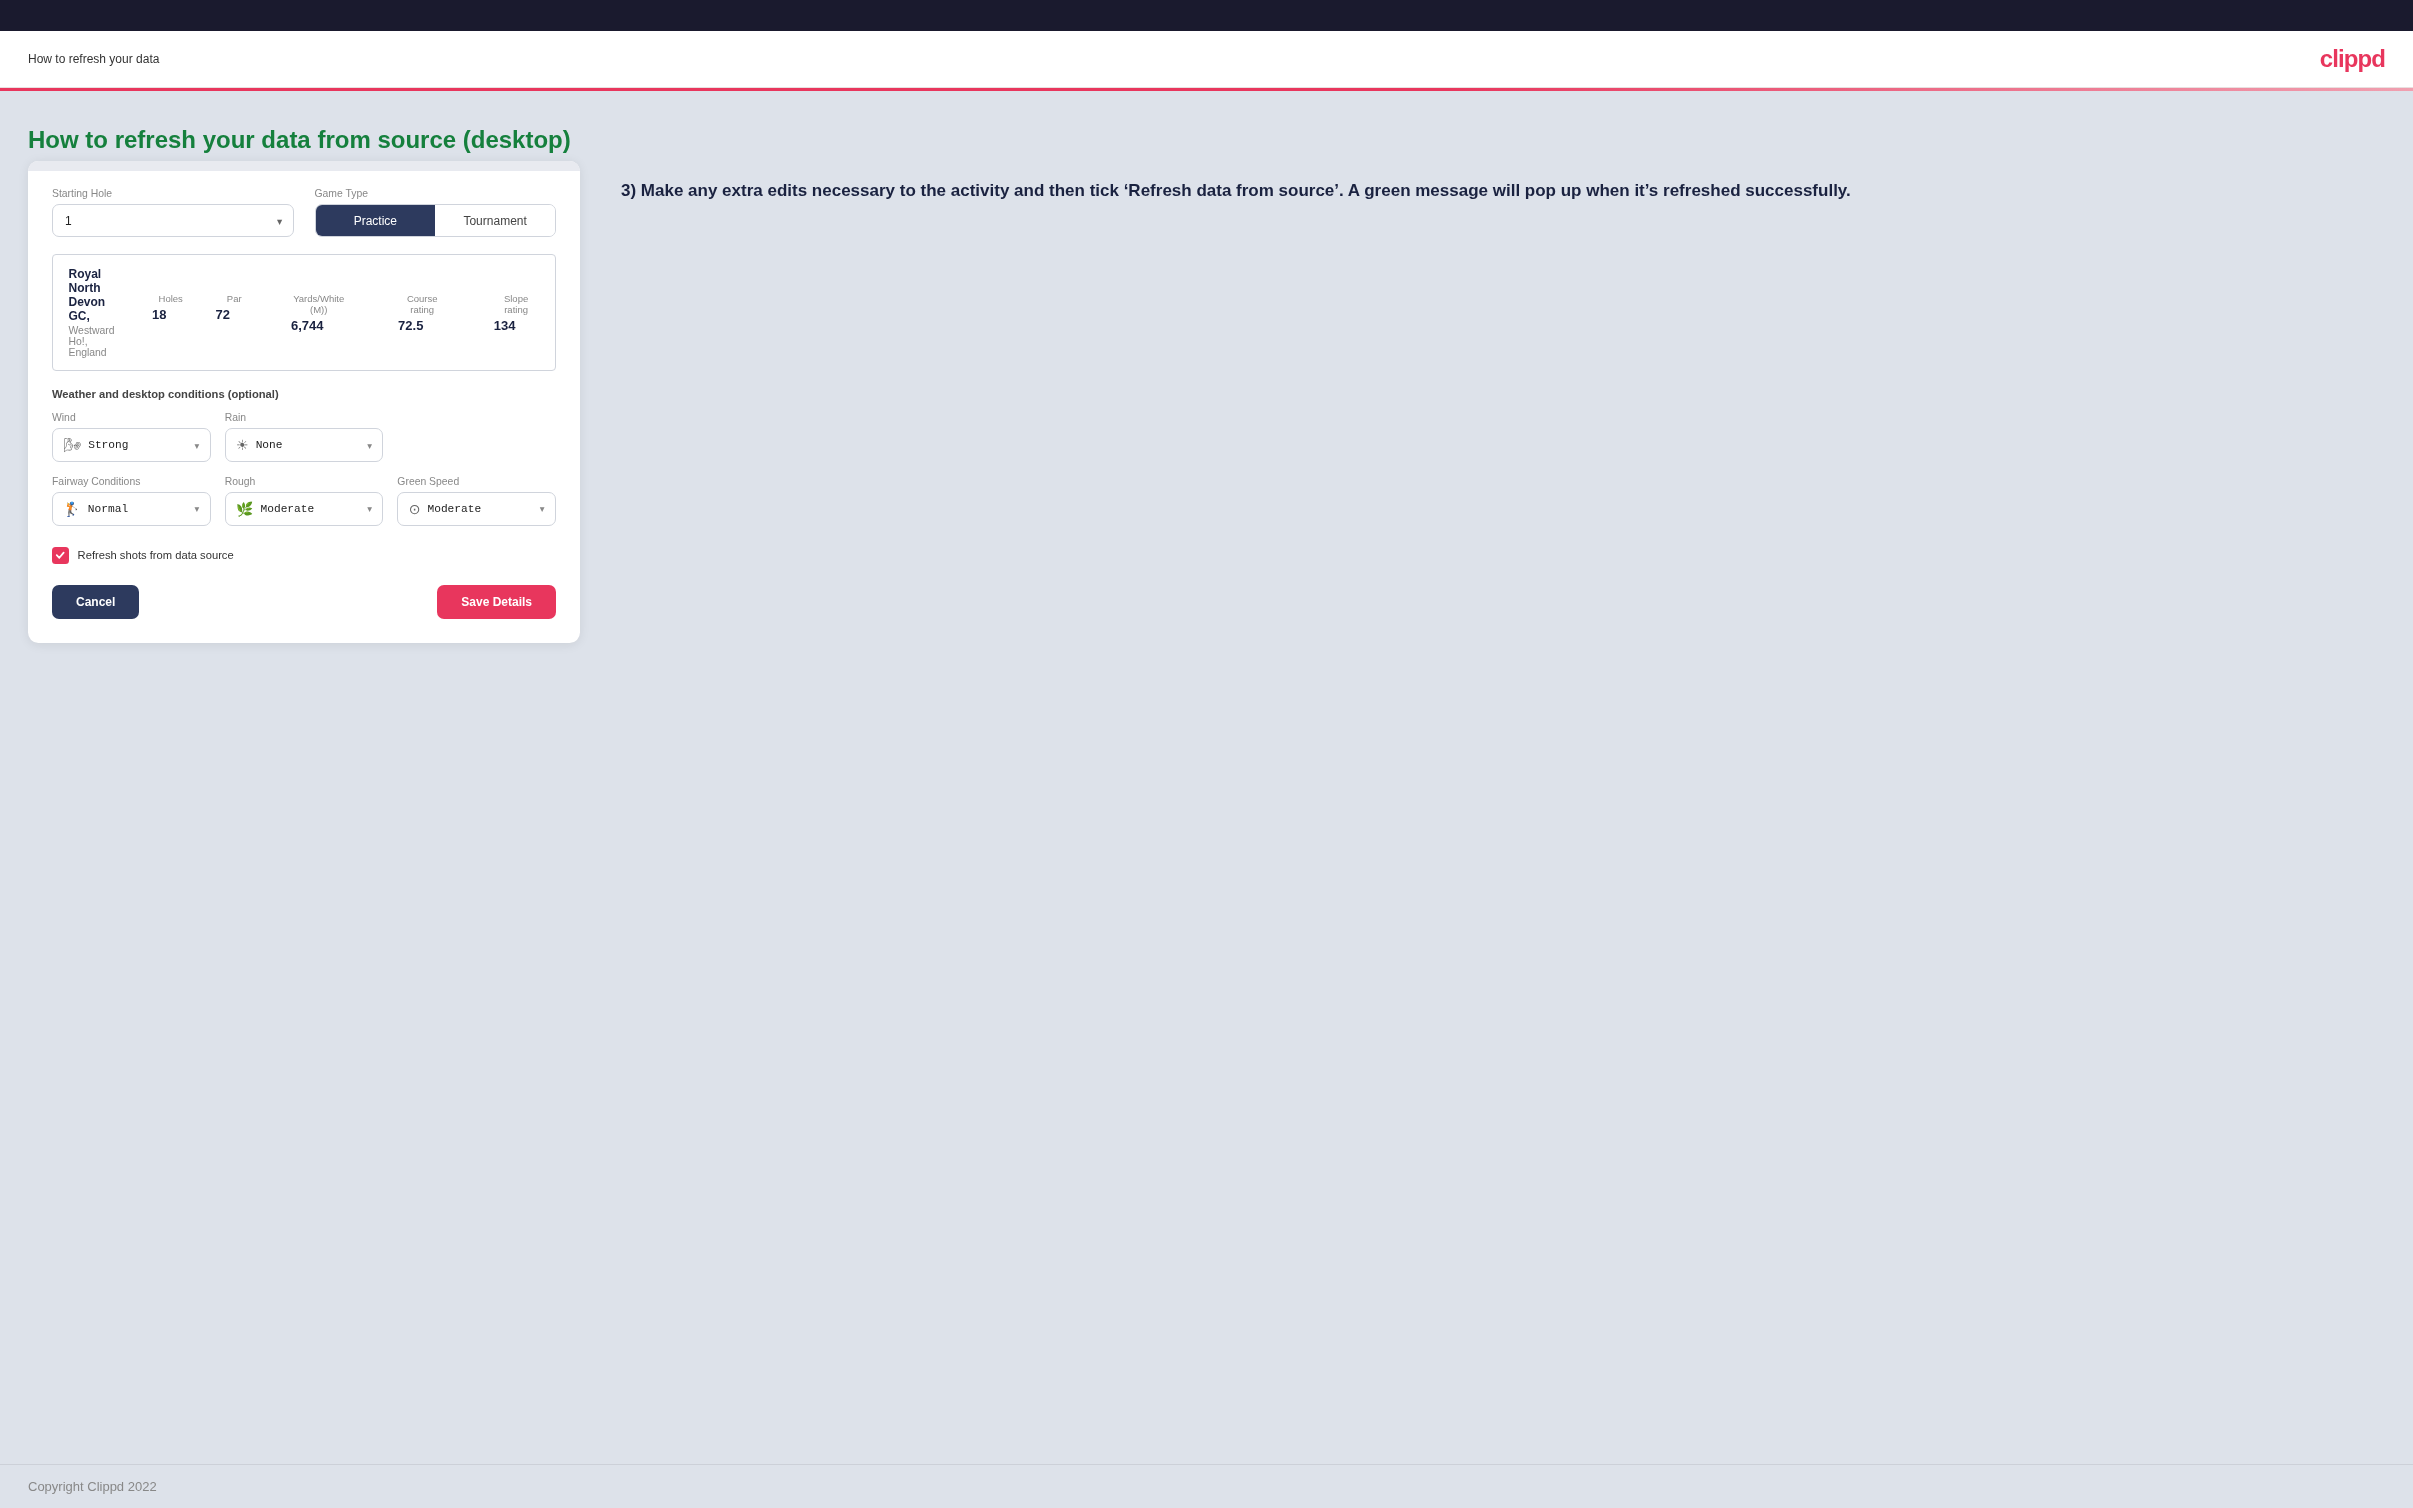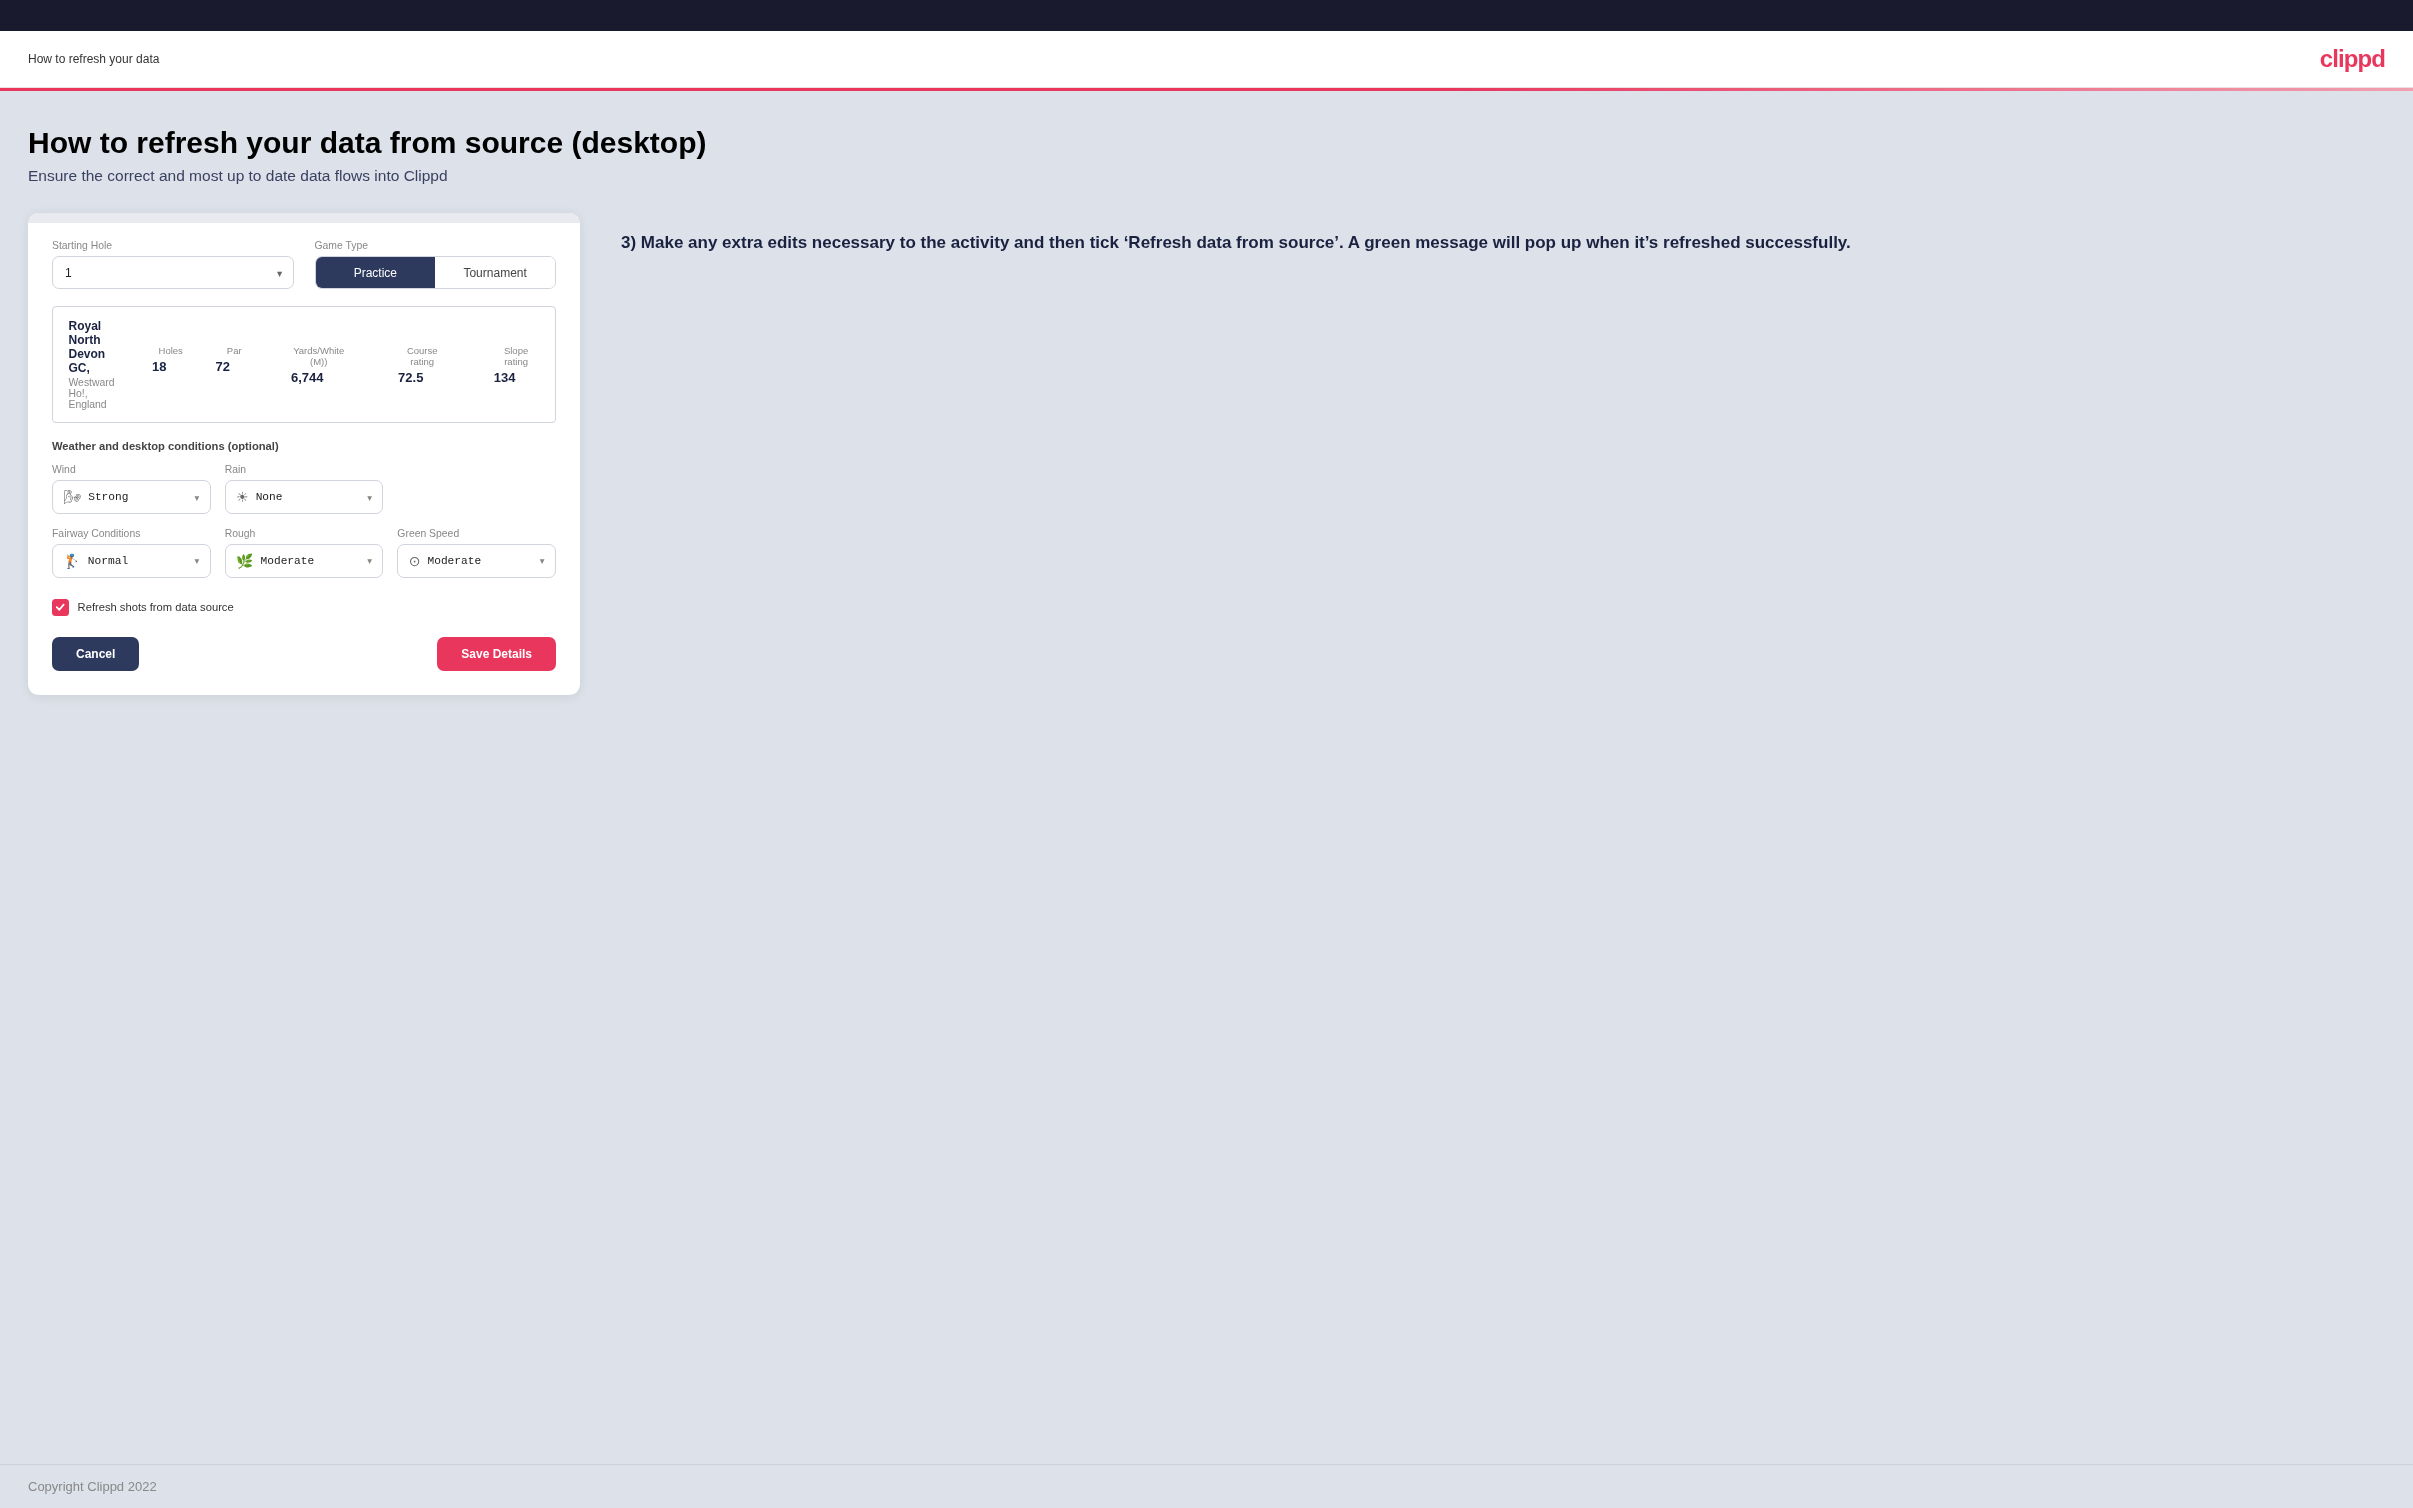--- a/index.html
+++ b/index.html
@@ -47,23 +47,23 @@
 
     .main-content {
       background: #dde2ea;
       flex: 1;
       padding: 35px 28px 35px 28px;
       display: flex;
       flex-direction: column;
     }
 
     .page-heading {
-      font-size: 30px;
+      font-size: 24px;
       font-weight: 700;
-      color: #000000;
+      color: #15803d;
       margin-bottom: 7px;
     }
 
     .page-subtitle {
       font-size: 15.5px;
       color: #3a4060;
       margin-bottom: 28px;
     }
 
     .content-area {
@@ -340,21 +340,20 @@
 <div class="header">
   <span class="header-title">How to refresh your data</span>
   <span class="logo">clippd</span>
 </div>
 
 <div class="divider-line"></div>
 
 <div class="main-content">
 
   <h1 class="page-heading">How to refresh your data from source (desktop)</h1>
-  <p class="page-subtitle">Ensure the correct and most up to date data flows into Clippd</p>
 
   <div class="content-area">
 
     <div class="card">
       <div class="card-top-strip"></div>
 
       <div class="field-group">
 
         <div class="field-block">
           <div class="field-label">Starting Hole</div>

